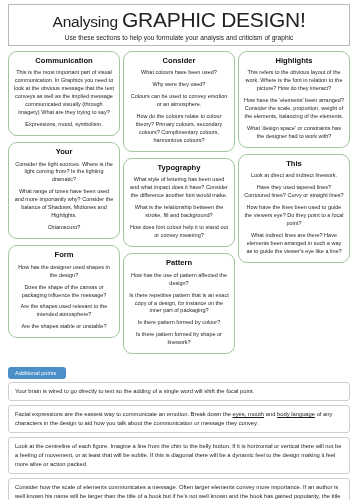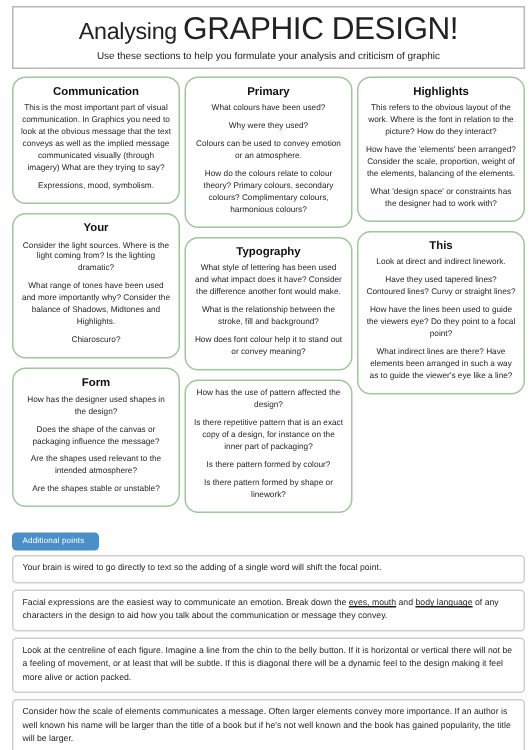--- a/index.html
+++ b/index.html
@@ -149,33 +149,34 @@
         <div class="card-title">Form</div>
         <p class="card-para">How has the designer used shapes in the design?</p>
         <p class="card-para">Does the shape of the canvas or packaging influence the message?</p>
         <p class="card-para">Are the shapes used relevant to the intended atmosphere?</p>
         <p class="card-para">Are the shapes stable or unstable?</p>
       </div>
     </div>
 
     <div class="col">
       <div class="card">
-        <div class="card-title">Primary</div>
+        <div class="card-title">Consider</div>
         <p class="card-para">What colours have been used?</p>
         <p class="card-para">Why were they used?</p>
         <p class="card-para">Colours can be used to convey emotion or an atmosphere.</p>
         <p class="card-para">How do the colours relate to colour theory? Primary colours, secondary colours? Complimentary colours, harmonious colours?</p>
       </div>
       <div class="card">
         <div class="card-title">Typography</div>
         <p class="card-para">What style of lettering has been used and what impact does it have? Consider the difference another font would make.</p>
         <p class="card-para">What is the relationship between the stroke, fill and background?</p>
         <p class="card-para">How does font colour help it to stand out or convey meaning?</p>
       </div>
       <div class="card">
+        <div class="card-title">Pattern</div>
         <p class="card-para">How has the use of pattern affected the design?</p>
         <p class="card-para">Is there repetitive pattern that is an exact copy of a design, for instance on the inner part of packaging?</p>
         <p class="card-para">Is there pattern formed by colour?</p>
         <p class="card-para">Is there pattern formed by shape or linework?</p>
       </div>
     </div>
 
     <div class="col">
       <div class="card">
         <div class="card-title">Highlights</div>

